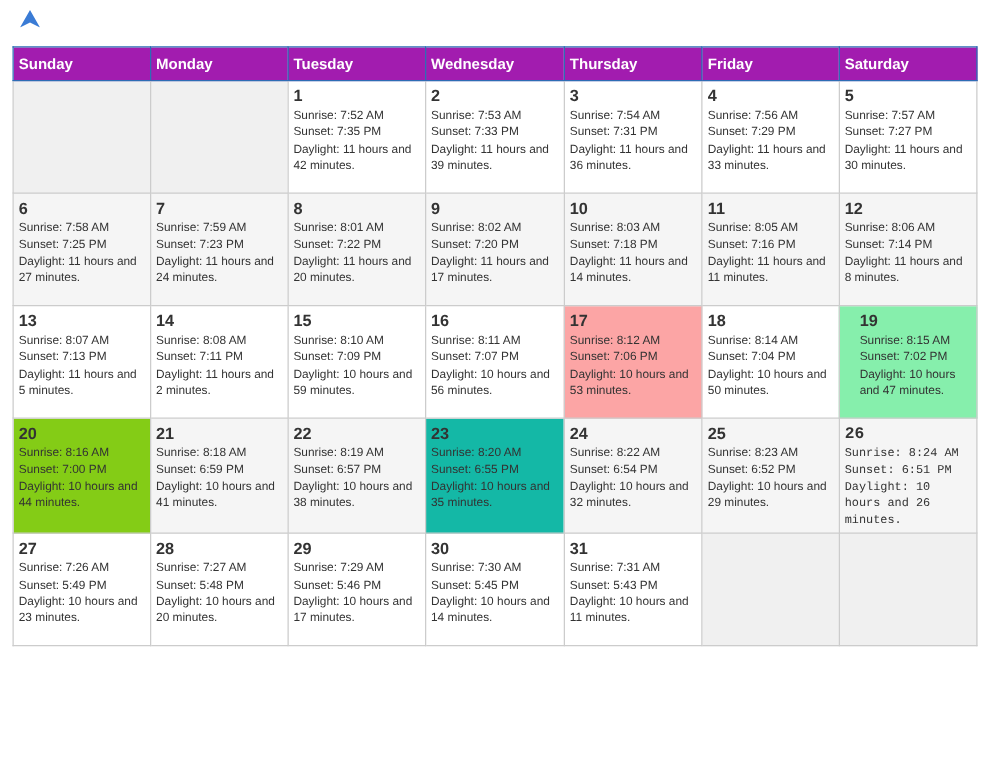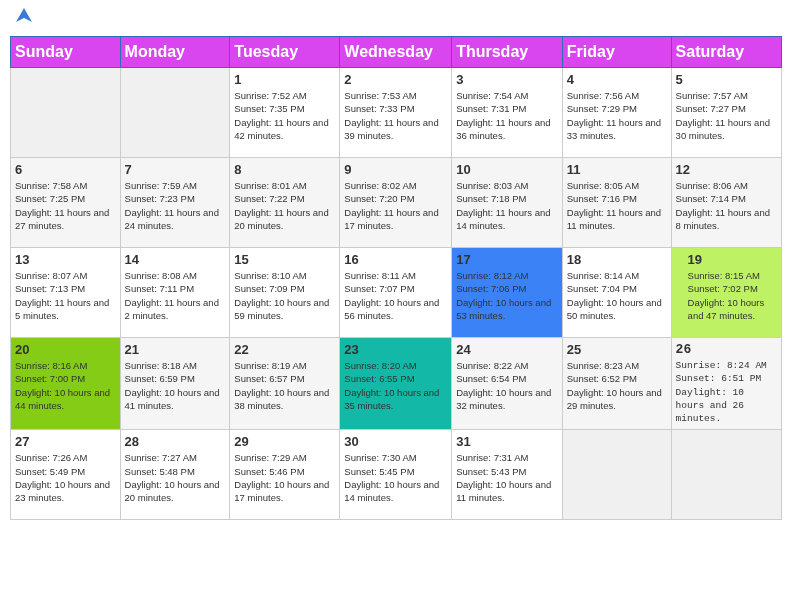--- a/index.html
+++ b/index.html
@@ -46,25 +46,25 @@
     .location {
       font-size: 16px;
       color: #555;
     }
     table {
       width: 100%;
       border-collapse: collapse;
       font-size: 10px;
     }
     thead th {
-      background-color: #d946ef;
+      background-color: #a21caf;
       color: #fff;
       padding: 6px 4px;
       text-align: left;
-      font-size: 16px;
+      font-size: 12px;
       font-weight: bold;
       border: 1px solid #2e6db4;
     }
     td {
       border: 1px solid #ccc;
       vertical-align: top;
       padding: 4px;
       min-height: 80px;
       width: 113px;
     }
@@ -191,29 +191,29 @@
           <div class="day-info">Sunrise: 8:08 AM<br>Sunset: 7:11 PM<br>Daylight: 11 hours and 2 minutes.</div>
         </td>
         <td style="background-color: rgb(255, 255, 255);">
           <span class="day-number">15</span>
           <div class="day-info">Sunrise: 8:10 AM<br>Sunset: 7:09 PM<br>Daylight: 10 hours and 59 minutes.</div>
         </td>
         <td style="background-color: rgb(255, 255, 255);">
           <span class="day-number">16</span>
           <div class="day-info">Sunrise: 8:11 AM<br>Sunset: 7:07 PM<br>Daylight: 10 hours and 56 minutes.</div>
         </td>
-        <td style="background-color: #3b82f6;">
+        <td style="background-color: #fca5a5;">
           <span class="day-number">17</span>
           <div class="day-info">Sunrise: 8:12 AM<br>Sunset: 7:06 PM<br>Daylight: 10 hours and 53 minutes.</div>
         </td>
         <td style="background-color: rgb(255, 255, 255);">
           <span class="day-number">18</span>
           <div class="day-info">Sunrise: 8:14 AM<br>Sunset: 7:04 PM<br>Daylight: 10 hours and 50 minutes.</div>
         </td>
-        <td style="background-color: #bef264; padding-left: 16px;">
+        <td style="background-color: #86efac; padding-left: 16px;">
           <span class="day-number">19</span>
           <div class="day-info">Sunrise: 8:15 AM<br>Sunset: 7:02 PM<br>Daylight: 10 hours and 47 minutes.</div>
         </td>
       </tr>
       <tr>
         <td style="background-color: #84cc16;">
           <span class="day-number">20</span>
           <div class="day-info">Sunrise: 8:16 AM<br>Sunset: 7:00 PM<br>Daylight: 10 hours and 44 minutes.</div>
         </td>
         <td style="background-color: rgb(245, 245, 245);">

